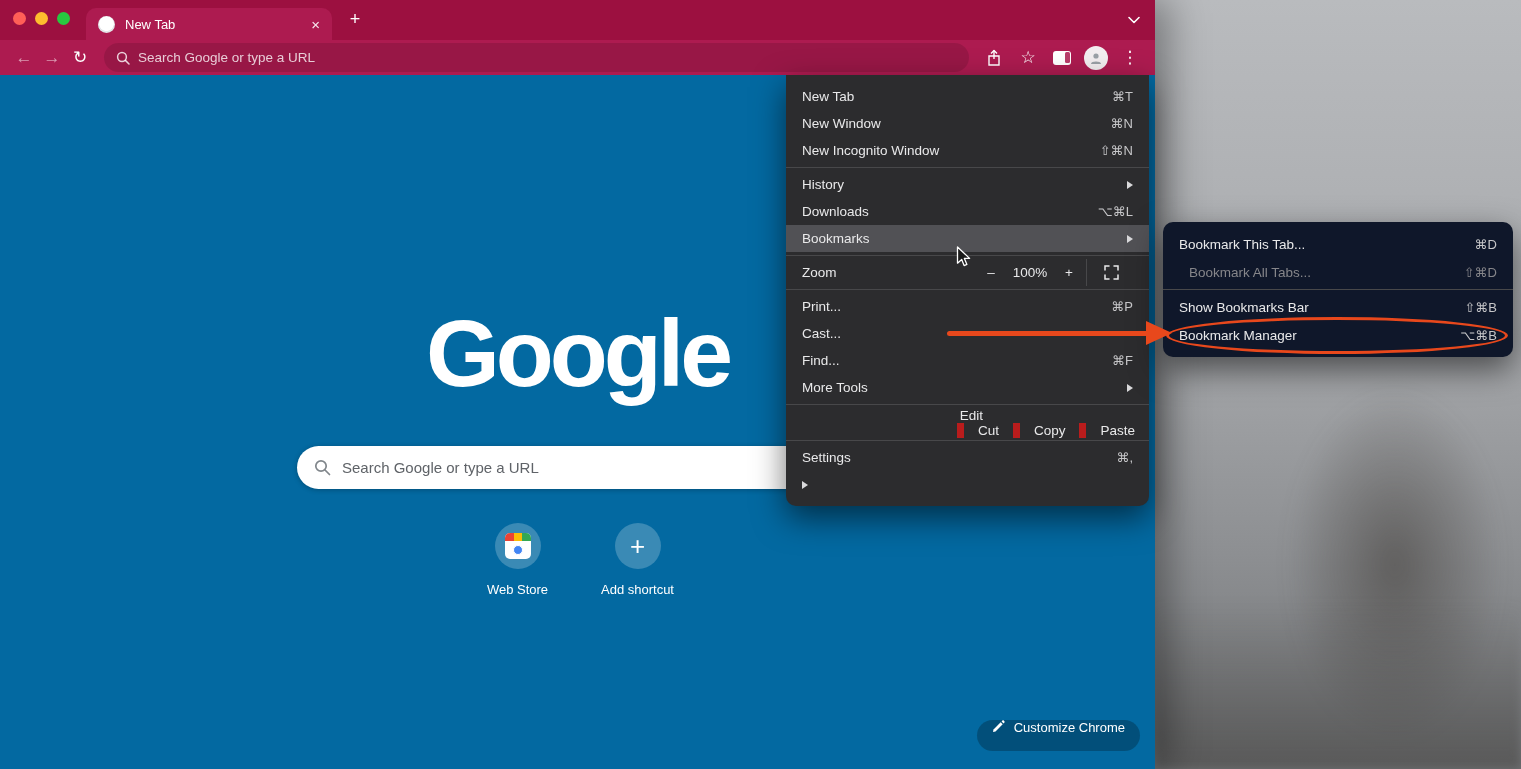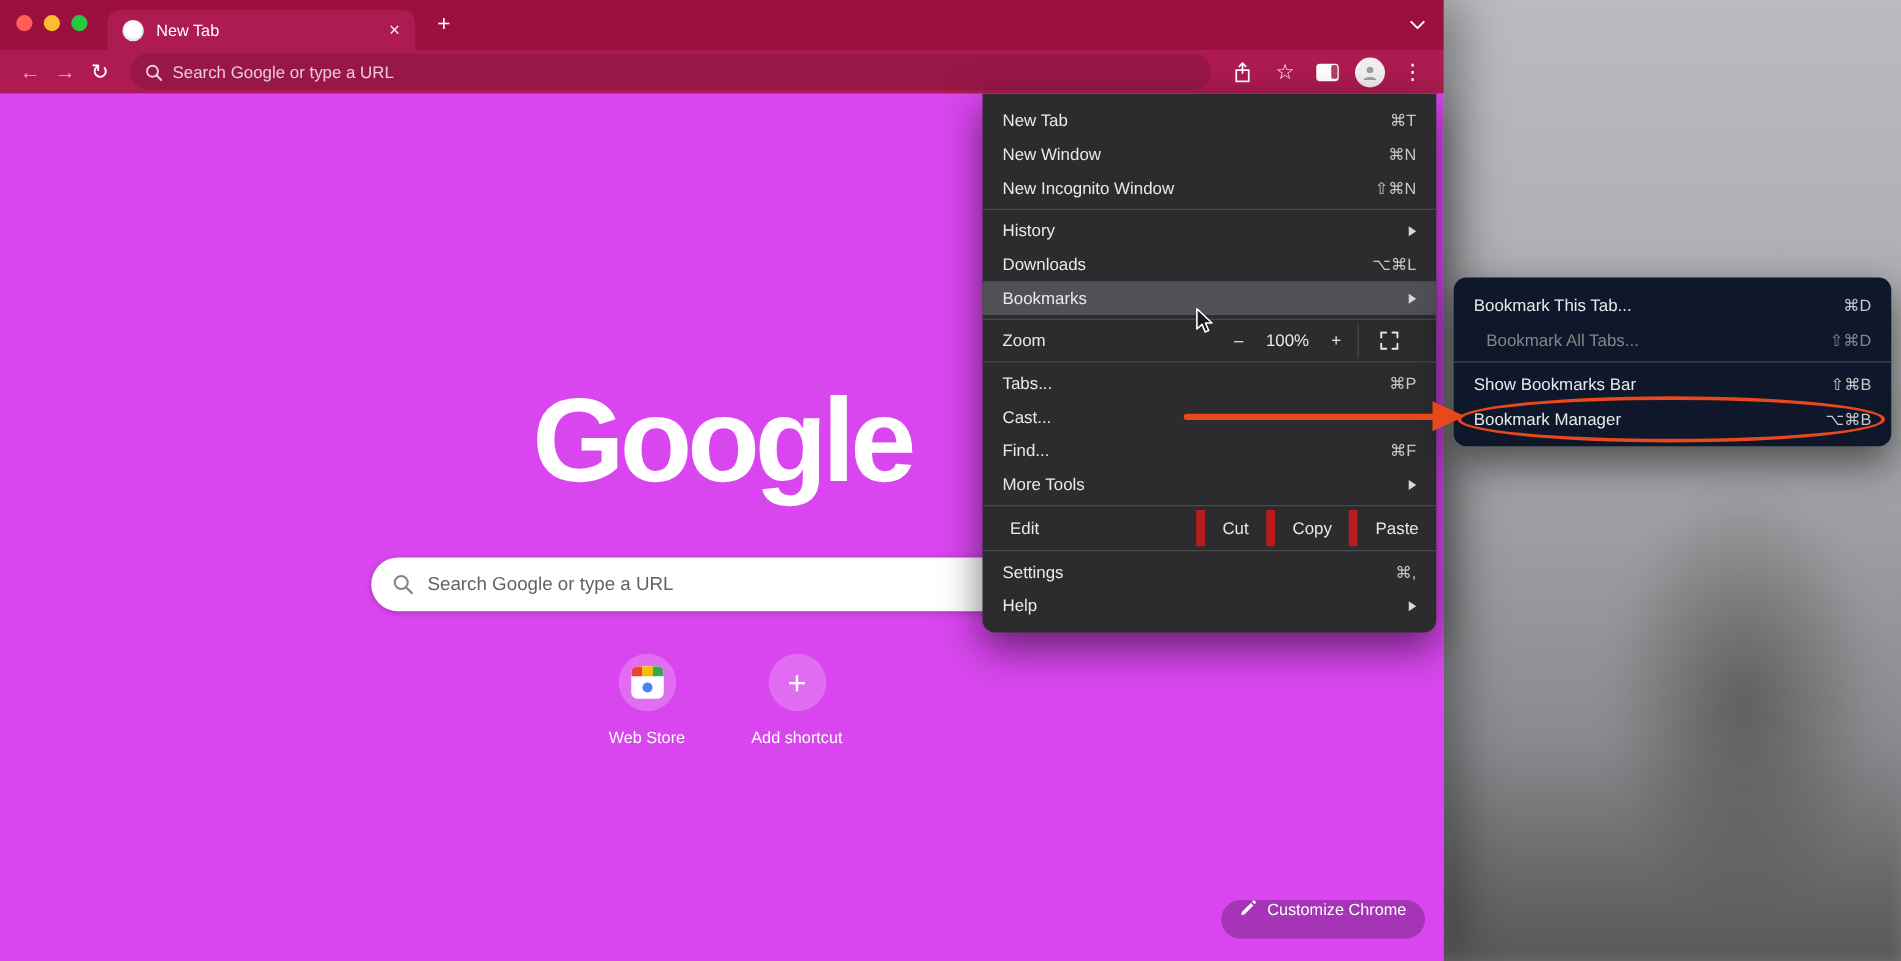--- a/index.html
+++ b/index.html
@@ -35,21 +35,21 @@
   .addr { flex:1; height:29px; margin:0 10px; border-radius:15px; background:rgba(0,0,0,0.12);
     display:flex; align-items:center; padding:0 12px; }
   .addr-text { color:rgba(255,255,255,0.78); font-size:13.5px; margin-left:8px; }
   .tb-right { display:flex; align-items:center; gap:4px; }
   .tb-btn { width:30px; height:28px; display:flex; align-items:center; justify-content:center; color:#fff; font-size:17px; }
   .panel-ic { width:18px; height:14px; border-radius:3px; background:#fff; position:relative; }
   .panel-ic::after { content:""; position:absolute; right:1.5px; top:1.5px; bottom:1.5px; width:5px; background:#ad1b50; border-radius:1.5px; opacity:.85;}
   .avatar { width:24px; height:24px; border-radius:50%; background:#f3eef0; display:flex; align-items:center; justify-content:center; }
 
   
-  .page { position:absolute; left:0; top:75px; width:1155px; height:694px; background:#d946ef; }
+  .page { position:absolute; left:0; top:75px; width:1155px; height:694px; background:#0369a1; }
   .glogo { position:absolute; left:0; top:231px; width:100%; text-align:center;
     color:#fff; font-size:95px; font-weight:600; letter-spacing:-4px; line-height:1; }
   .search-pill { position:absolute; left:297px; top:371px; width:560px; height:43px; background:#fff;
     border-radius:22px; display:flex; align-items:center; padding:0 17px; box-shadow:0 1px 5px rgba(0,0,0,0.25); }
   .search-text { color:#5f6368; font-size:15px; margin-left:11px; }
   .shortcuts { position:absolute; left:0; top:448px; width:100%; display:flex; justify-content:center; gap:16px; }
   .shortcut { width:104px; display:flex; flex-direction:column; align-items:center; }
   .sc-circle { width:46px; height:46px; border-radius:50%; background:rgba(255,255,255,0.22);
     display:flex; align-items:center; justify-content:center; }
   .sc-label { margin-top:13px; color:#fff; font-size:13px; }
@@ -68,21 +68,21 @@
   .mrow.hl { background:#515155; }
   .mlabel { flex:1; white-space:nowrap; }
   .mshort { color:#c7c7c9; font-size:13px; }
   .marrow { width:0; height:0; border-left:6px solid #d9d9db; border-top:4px solid transparent; border-bottom:4px solid transparent; }
   .msep { height:1px; background:#48484a; margin:3px 0; }
   .zgroup { display:flex; align-items:center; height:100%; }
   .zbtn { width:30px; text-align:center; }
   .zval { width:48px; text-align:center; }
   .zdiv { width:1px; height:27px; background:#48484a; margin:0 2px; }
   .zfs { width:44px; display:flex; justify-content:center; }
-  .erow { height:29px; display:flex; align-items:center; padding-left:22px; }
+  .erow { height:29px; display:flex; align-items:center; padding-left:8px;flex-direction:column; }
   .ecells { display:flex; height:29px; margin-left:auto; }
   .ecell { display:flex; align-items:center; justify-content:center; padding:0 14px; border-left:7px solid #b91c1c; }
 
   .submenu { position:absolute; left:1163px; top:222px; width:350px; background:#0f172a; color:#e9e9ea;
     border-radius:10px; box-shadow:0 12px 32px rgba(0,0,0,0.55); padding:8px 0; z-index:20; font-size:13.5px; }
   .submenu .mrow { height:28px; }
   .mrow.disabled, .mrow.disabled .mshort { color:#86868a;padding-left:26px; }
 
   
   .annot-line { position:absolute; left:947px; top:331px; width:201px; height:5px; background:#e8481c; border-radius:3px; z-index:30; }
@@ -234,21 +234,21 @@
           <path d="M1 5 V1 H5"></path>
             <path d="M10 1 H14 V5"></path>
             <path d="M14 10 V14 H10"></path>
             <path d="M5 14 H1 V10"></path>
         </svg>
       </span>
     </span>
   </div>
   <div class="msep"></div>
   <div class="mrow">
-    <span class="mlabel">Tabs...</span>
+    <span class="mlabel">Print...</span>
     <span class="mshort">⌘P</span>
   </div>
   <div class="mrow">
     <span class="mlabel">Cast...</span>
   </div>
   <div class="mrow">
     <span class="mlabel">Find...</span>
     <span class="mshort">⌘F</span>
   </div>
   <div class="mrow">
@@ -263,21 +263,20 @@
       <span class="ecell">Copy</span>
       <span class="ecell">Paste</span>
     </span>
   </div>
   <div class="msep"></div>
   <div class="mrow">
     <span class="mlabel">Settings</span>
     <span class="mshort">⌘,</span>
   </div>
   <div class="mrow">
-    <span class="mlabel">Help</span>
     <span class="marrow"></span>
   </div>
 </div>
 
 <div class="submenu">
   <div class="mrow">
     <span class="mlabel">Bookmark This Tab...</span>
     <span class="mshort">⌘D</span>
   </div>
   <div class="mrow disabled">

